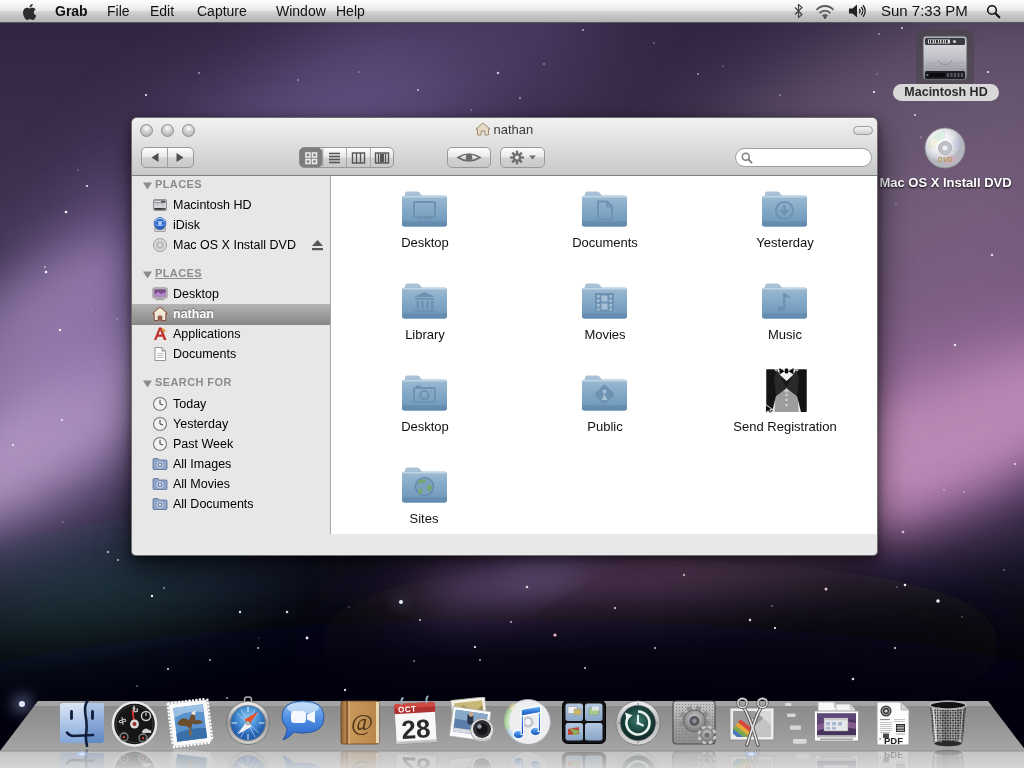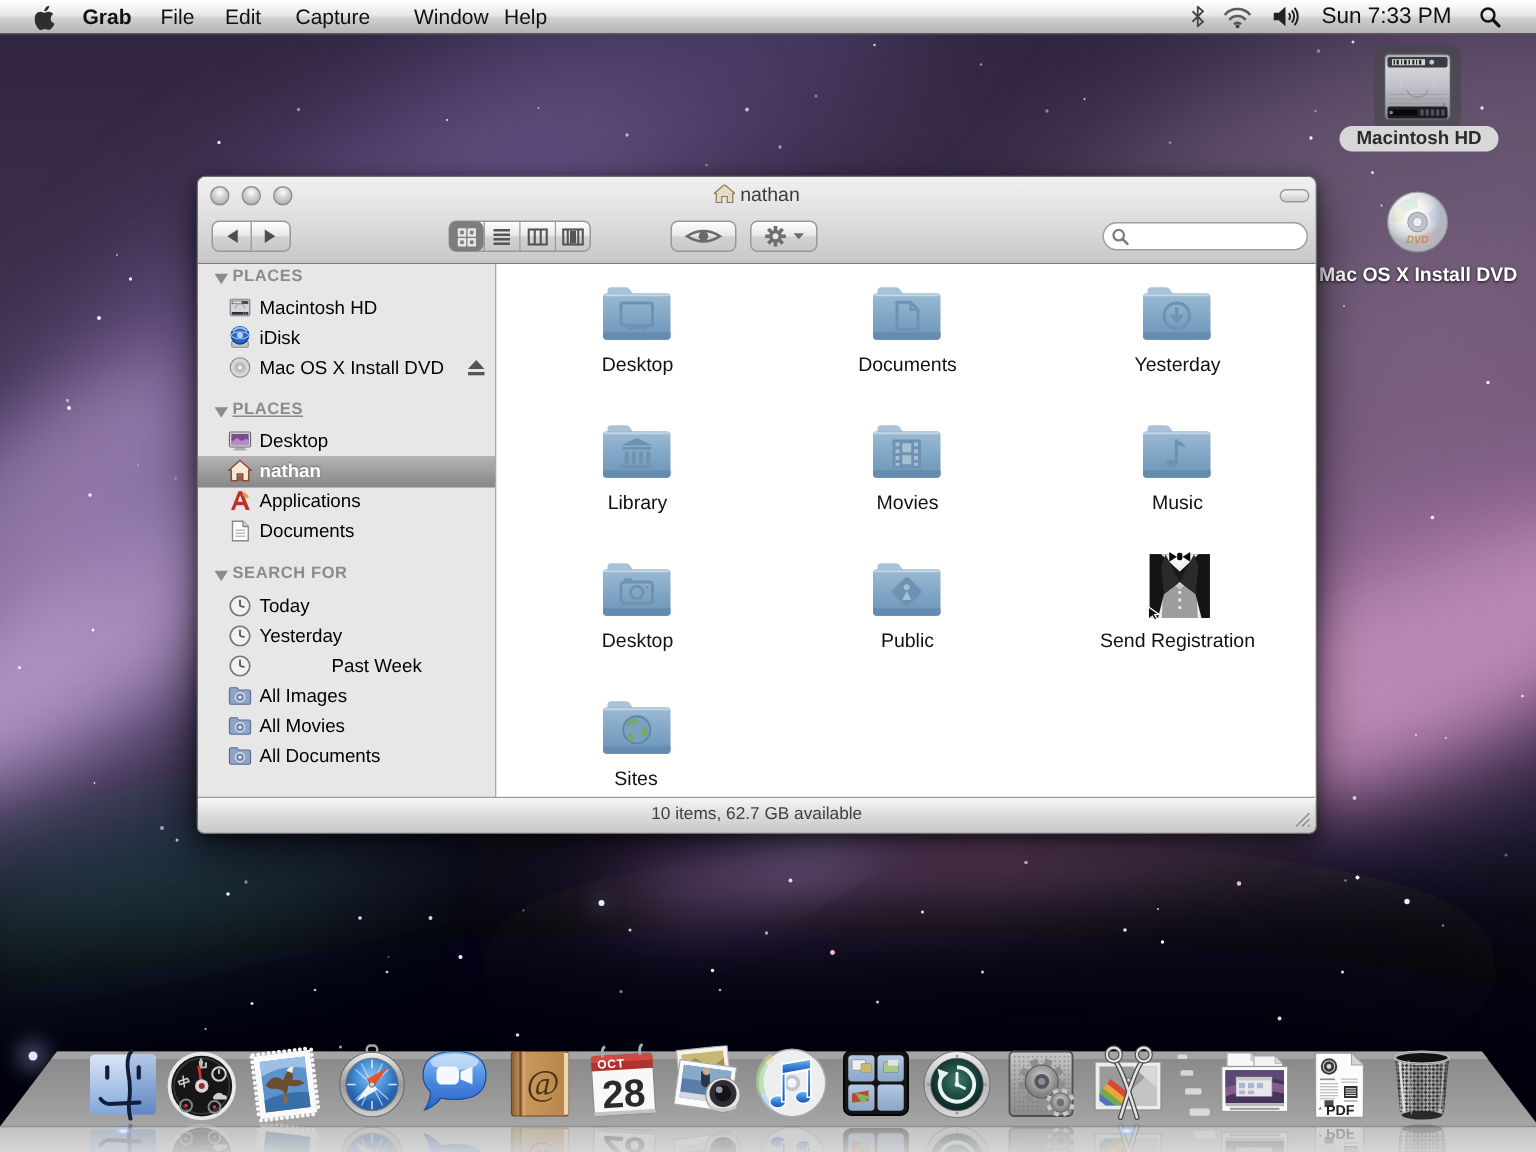--- a/index.html
+++ b/index.html
@@ -503,21 +503,21 @@
         <circle cx="8" cy="8" r="6.5" fill="#f2f2f2" stroke="#777" stroke-width="1.1"></circle>
         <line x1="8" y1="8" x2="8" y2="3.8" stroke="#555" stroke-width="1.2"></line>
         <line x1="8" y1="8" x2="11" y2="8.8" stroke="#555" stroke-width="1.2"></line>
       </svg>
     <div class="srow" style="top:241px;">Yesterday</div>
     <svg class="sicon" style="top:260px" viewBox="0 0 16 16">
         <circle cx="8" cy="8" r="6.5" fill="#f2f2f2" stroke="#777" stroke-width="1.1"></circle>
         <line x1="8" y1="8" x2="8" y2="3.8" stroke="#555" stroke-width="1.2"></line>
         <line x1="8" y1="8" x2="11" y2="8.8" stroke="#555" stroke-width="1.2"></line>
       </svg>
-    <div class="srow" style="top:261px;margin-left:48px;">Past Week</div>
+    <div class="srow" style="top:261px;">Past Week</div>
     <svg class="sicon" style="top:280px" viewBox="0 0 16 16">
         <path d="M1,3.5 Q1,2.5 2,2.5 L6,2.5 L7.2,4 L14,4 Q15,4 15,5 L15,12.5 Q15,13.5 14,13.5 L2,13.5 Q1,13.5 1,12.5 Z" fill="#8fa4c8" stroke="#5a6e96" stroke-width="0.8"></path>
         <circle cx="8" cy="8.8" r="3" fill="#6a7ea6" stroke="#dfe6f2" stroke-width="0.9"></circle>
         <circle cx="8" cy="8.8" r="1.2" fill="#dfe6f2"></circle>
       </svg>
     <div class="srow" style="top:281px;">All Images</div>
     <svg class="sicon" style="top:300px" viewBox="0 0 16 16">
         <path d="M1,3.5 Q1,2.5 2,2.5 L6,2.5 L7.2,4 L14,4 Q15,4 15,5 L15,12.5 Q15,13.5 14,13.5 L2,13.5 Q1,13.5 1,12.5 Z" fill="#8fa4c8" stroke="#5a6e96" stroke-width="0.8"></path>
         <circle cx="8" cy="8.8" r="3" fill="#6a7ea6" stroke="#dfe6f2" stroke-width="0.9"></circle>
         <circle cx="8" cy="8.8" r="1.2" fill="#dfe6f2"></circle>
@@ -658,29 +658,20 @@
         <use href="#folderbase"></use>
         <circle cx="23.5" cy="20.5" r="9" fill="#7aa1c0"></circle>
         <circle cx="23.5" cy="20.5" r="9" fill="none" stroke="#5d86a8" stroke-width="1.2"></circle>
         <g fill="#74a86f">
           <path d="M17,15 Q20,12.5 24,13.5 Q26,15 23,16.5 Q19,16 18.5,18.5 Q16,17.5 17,15 Z"></path>
           <path d="M26,19 Q30,18 31.5,21 Q31,24.5 28,25.5 Q25.5,24 26.5,21.5 Z"></path>
           <path d="M18,22.5 Q21,22 22,24.5 Q21.5,27.5 19,28.5 Q16.5,26 18,22.5 Z"></path>
         </g>
       </svg>
     <div class="flabel" style="left:23px;top:335px;">Sites</div>
-  </div>
-  <div id="statusbar">10 items, 62.7 GB available
-    <svg class="abs" style="right:3px;bottom:3px" width="12" height="12" viewBox="0 0 12 12">
-      <g stroke="#8a8a8a" stroke-width="1">
-        <line x1="2" y1="11" x2="11" y2="2"></line>
-          <line x1="6" y1="11" x2="11" y2="6"></line>
-          <line x1="10" y1="11" x2="11" y2="10"></line>
-      </g>
-    </svg>
   </div>
 </div>
 
 <div id="dock">
   <svg class="abs" style="left:0;top:0" width="1024" height="78" viewBox="0 0 1024 78">
     <defs>
       <linearGradient id="shelf" x1="0" y1="0" x2="0" y2="1">
         <stop offset="0" stop-color="#888888"></stop>
           <stop offset="0.55" stop-color="#979797"></stop>
           <stop offset="1" stop-color="#a6a6a6"></stop>

